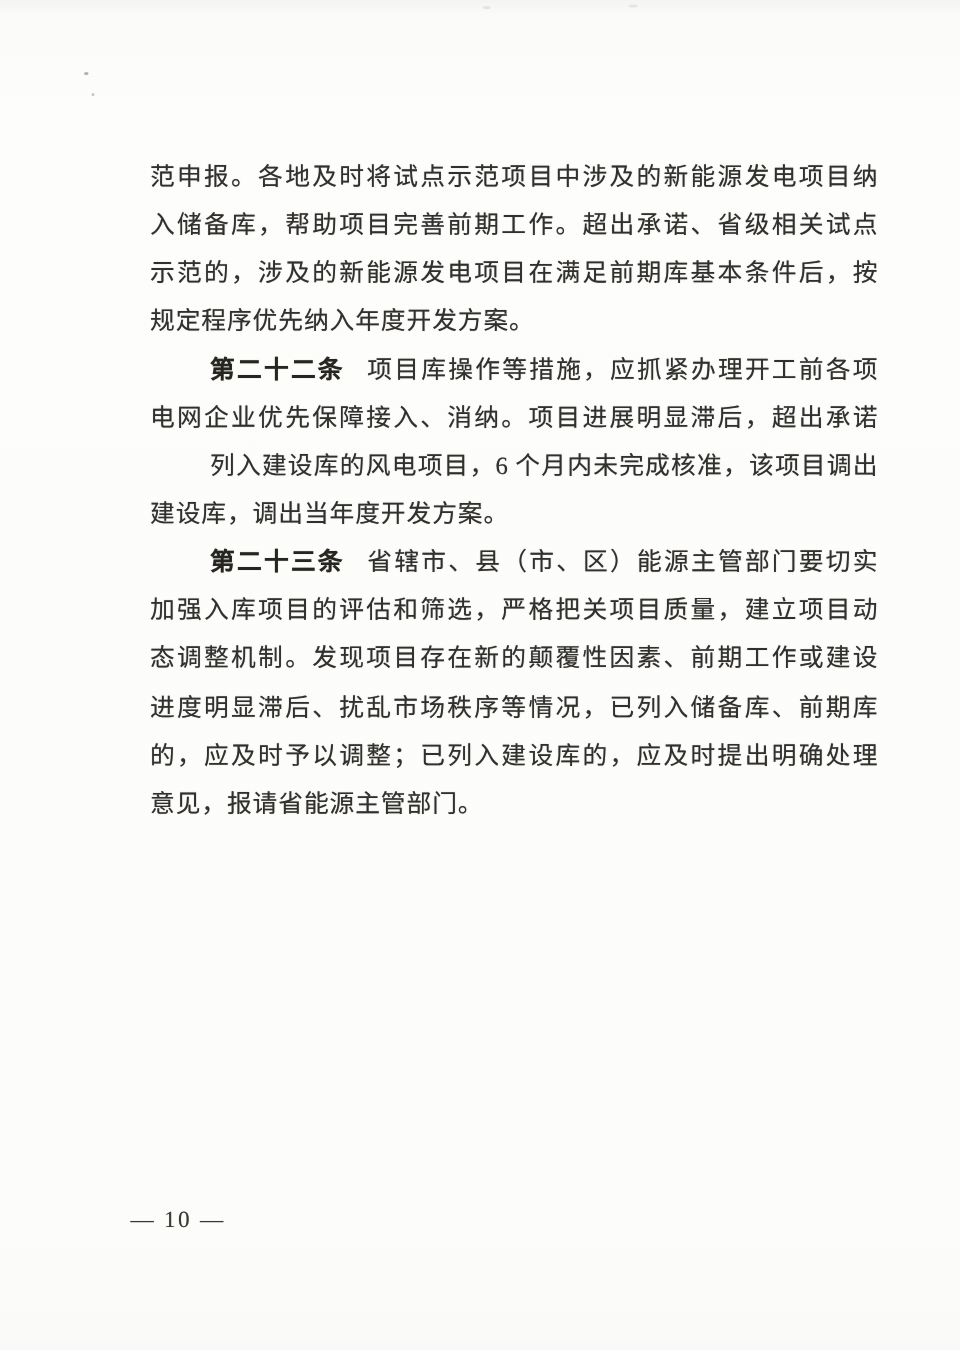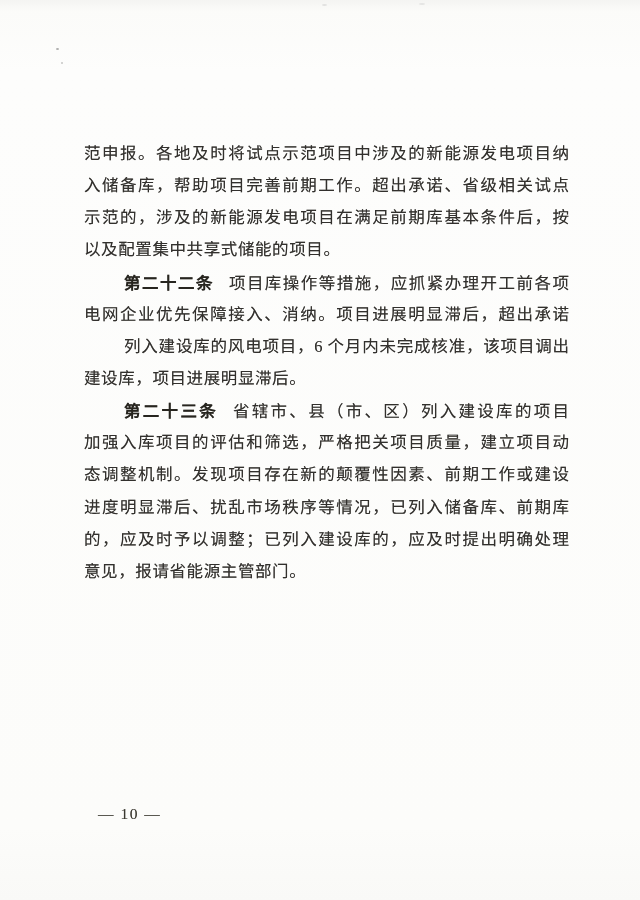--- a/index.html
+++ b/index.html
@@ -13,48 +13,47 @@
   .page {
     position: relative;
     width: 640px;
     height: 900px;
     overflow: hidden;
     background: linear-gradient(180deg, #f4f4f2 0%, #fbfbf9 1.2%, #fdfdfc 8%, #fcfcfa 92%, #f9f9f7 100%);
     color: #32302d;
   }
   .text-block {
     position: absolute;
-    left: 84px;
+    left: 100px;
     top: 102px;
     width: 485px;
     font-family: "Liberation Serif", "DejaVu Serif", serif;
     font-size: 16.5px;
     color: #32302d;
     text-shadow: 0 0 0.6px rgba(62, 60, 56, 0.55);
-    margin-top: 36px;
   }
   .para { margin: 0; padding: 0; }
   .line {
     height: 32.15px;
     line-height: 32.15px;
     text-align: justify;
     overflow: hidden;
   }
   .line.j { text-align-last: justify; }
   .line.end { text-align-last: left; letter-spacing: 0.6px; }
   .ind { text-indent: 40px; }
   .article-head {
-    font-family: Liberation Sans, sans-serif;
+    font-family: Liberation Mono, monospace;
     font-weight: 700;
     color: #27251f;
     margin-right: 15px;
   }
   .page-footer {
     position: absolute;
-    left: 98px;
+    left: 87px;
     top: 802px;
     height: 24px;
     line-height: 24px;
     font-family: "Liberation Serif", "DejaVu Serif", serif;
     font-size: 15.5px;
     letter-spacing: 1.5px;
     color: #3a382f;
     text-shadow: 0 0 0.5px rgba(62, 60, 56, 0.5);
   }
   .speck { position: absolute; border-radius: 50%; }
@@ -72,39 +71,39 @@
   <div class="speck s2"></div>
   <div class="speck s3"></div>
   <div class="speck s4"></div>
 
   <main class="text-block">
 
     <div class="para">
       <div class="line j">范申报。各地及时将试点示范项目中涉及的新能源发电项目纳</div>
       <div class="line j">入储备库，帮助项目完善前期工作。超出承诺、省级相关试点</div>
       <div class="line j">示范的，涉及的新能源发电项目在满足前期库基本条件后，按</div>
-      <div class="line end">以及配置集中共享式储能的项目。</div>
+      <div class="line end">规定程序优先纳入年度开发方案。</div>
     </div>
 
 
     <div class="para">
       <div class="line j ind">
         <span class="article-head">第二十二条</span><span>项目库操作等措施，应抓紧办理开工前各项</span>
       </div>
       <div class="line j">电网企业优先保障接入、消纳。项目进展明显滞后，超出承诺</div>
     </div>
 
     <div class="para">
       <div class="line j ind">列入建设库的风电项目，6 个月内未完成核准，该项目调出</div>
-      <div class="line end">建设库，项目进展明显滞后。</div>
+      <div class="line end">建设库，调出当年度开发方案。</div>
     </div>
 
     <div class="para">
       <div class="line j ind">
-        <span class="article-head">第二十三条</span><span>省辖市、县（市、区）列入建设库的项目</span>
+        <span class="article-head">第二十三条</span><span>省辖市、县（市、区）能源主管部门要切实</span>
       </div>
       <div class="line j">加强入库项目的评估和筛选，严格把关项目质量，建立项目动</div>
       <div class="line j">态调整机制。发现项目存在新的颠覆性因素、前期工作或建设</div>
       <div class="line j">进度明显滞后、扰乱市场秩序等情况，已列入储备库、前期库</div>
       <div class="line j">的，应及时予以调整；已列入建设库的，应及时提出明确处理</div>
       <div class="line end">意见，报请省能源主管部门。</div>
     </div>
 
 
   </main>

